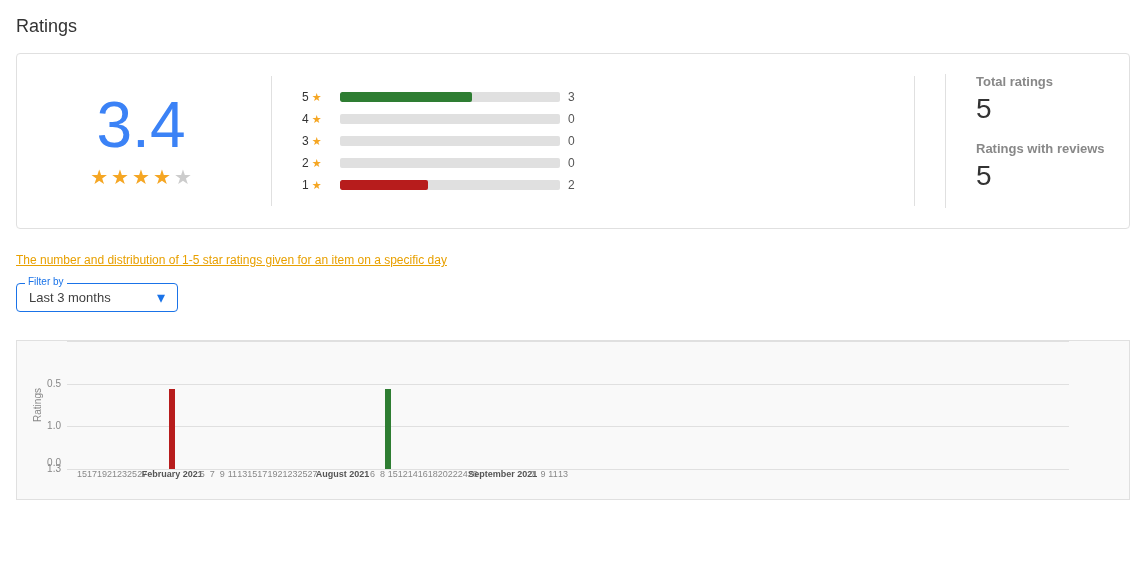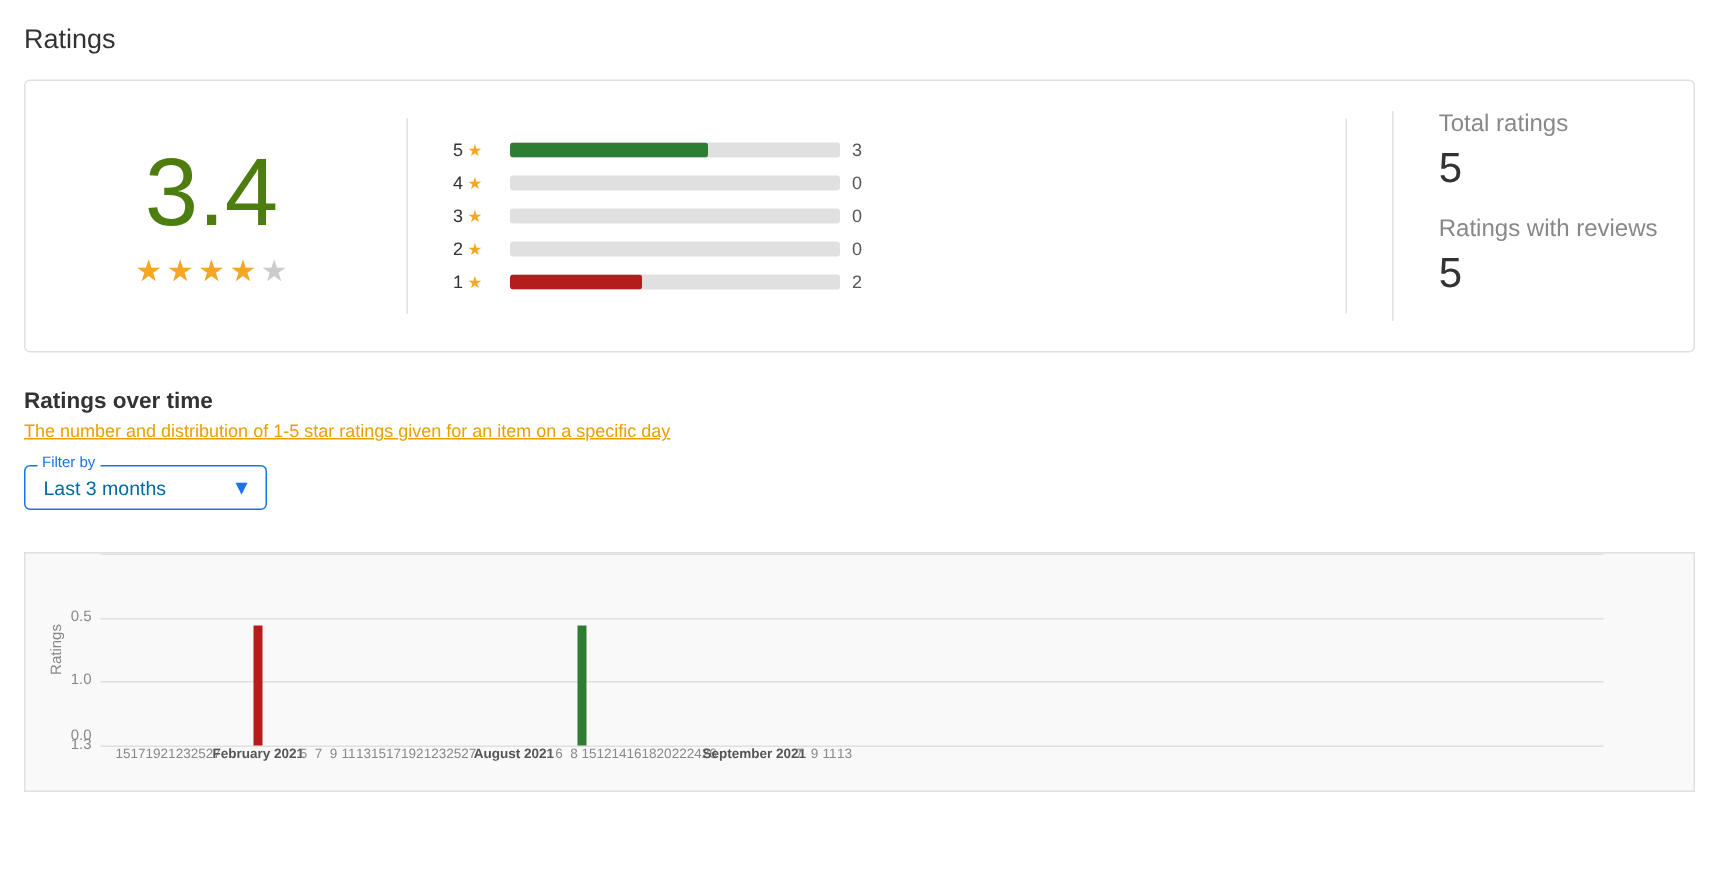--- a/index.html
+++ b/index.html
@@ -32,21 +32,21 @@
     .big-score-section {
       display: flex;
       flex-direction: column;
       align-items: center;
       min-width: 200px;
     }
 
     .big-score {
       font-size: 64px;
       font-weight: 300;
-      color: #4d7c0f;
+      color: #3b82f6;
       line-height: 1;
     }
 
     .stars-row {
       display: flex;
       gap: 3px;
       margin-top: 8px;
     }
 
     .star {
@@ -111,23 +111,24 @@
       min-width: 160px;
       padding-left: 30px;
       border-left: 1px solid #e0e0e0;
     }
 
     .stat-block {
       margin-bottom: 16px;
     }
 
     .stat-label {
-      font-size: 16px;
+      font-size: 13px;
       color: #888;
       margin-bottom: 4px;
+      font-weight: bold;
     }
 
     .stat-value {
       font-size: 28px;
       font-weight: 300;
       color: #333;
     }
 
     .section-title {
       font-size: 15px;
@@ -162,21 +163,21 @@
       background: #fff;
       font-size: 10px;
       color: #1a73e8;
       padding: 0 3px;
     }
 
     .filter-select {
       border: none;
       outline: none;
       font-size: 13px;
-      color: #0369a1;
+      color: #404040;
       background: transparent;
       appearance: none;
       cursor: pointer;
       padding-right: 20px;
       width: 120px;
     }
 
     .filter-arrow {
       color: #1a73e8;
       font-size: 16px;
@@ -402,21 +403,20 @@
       <div class="stat-value">5</div>
     </div>
     <div class="stat-block">
       <div class="stat-label">Ratings with reviews</div>
       <div class="stat-value">5</div>
     </div>
   </div>
 </div>
 
 <div>
-  <div class="section-title">Ratings over time</div>
   <div class="section-subtitle">The number and distribution of 1-5 star ratings given for an item on a specific day</div>
 
   <div style="margin-bottom: 12px;">
     <div class="filter-box">
       <span class="filter-label-top">Filter by</span>
       <select class="filter-select" id="filter-select">
       <option value="Last month">Last month</option><option value="Last 3 months" selected="">Last 3 months</option><option value="Last 6 months">Last 6 months</option><option value="Last year">Last year</option></select>
       <span class="filter-arrow">▾</span>
     </div>
   </div>

